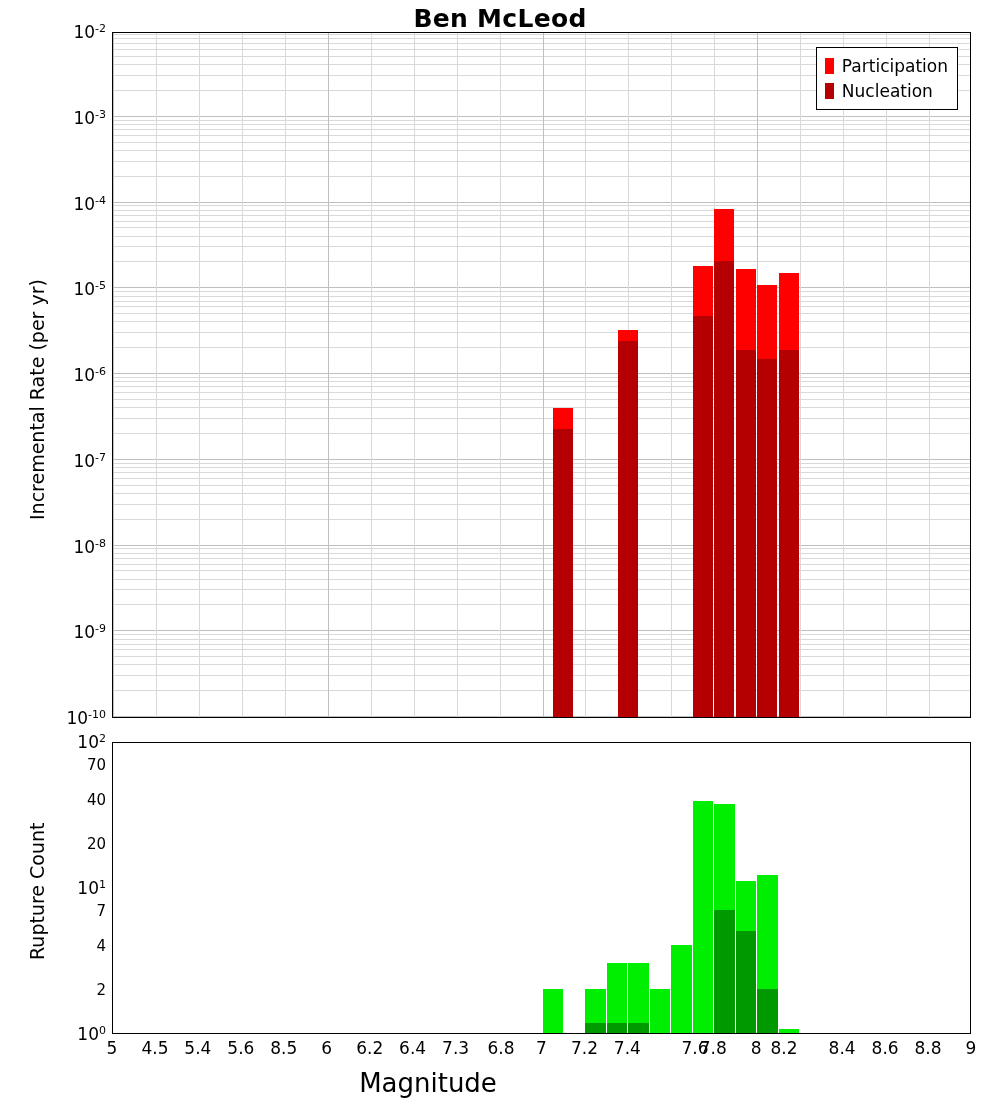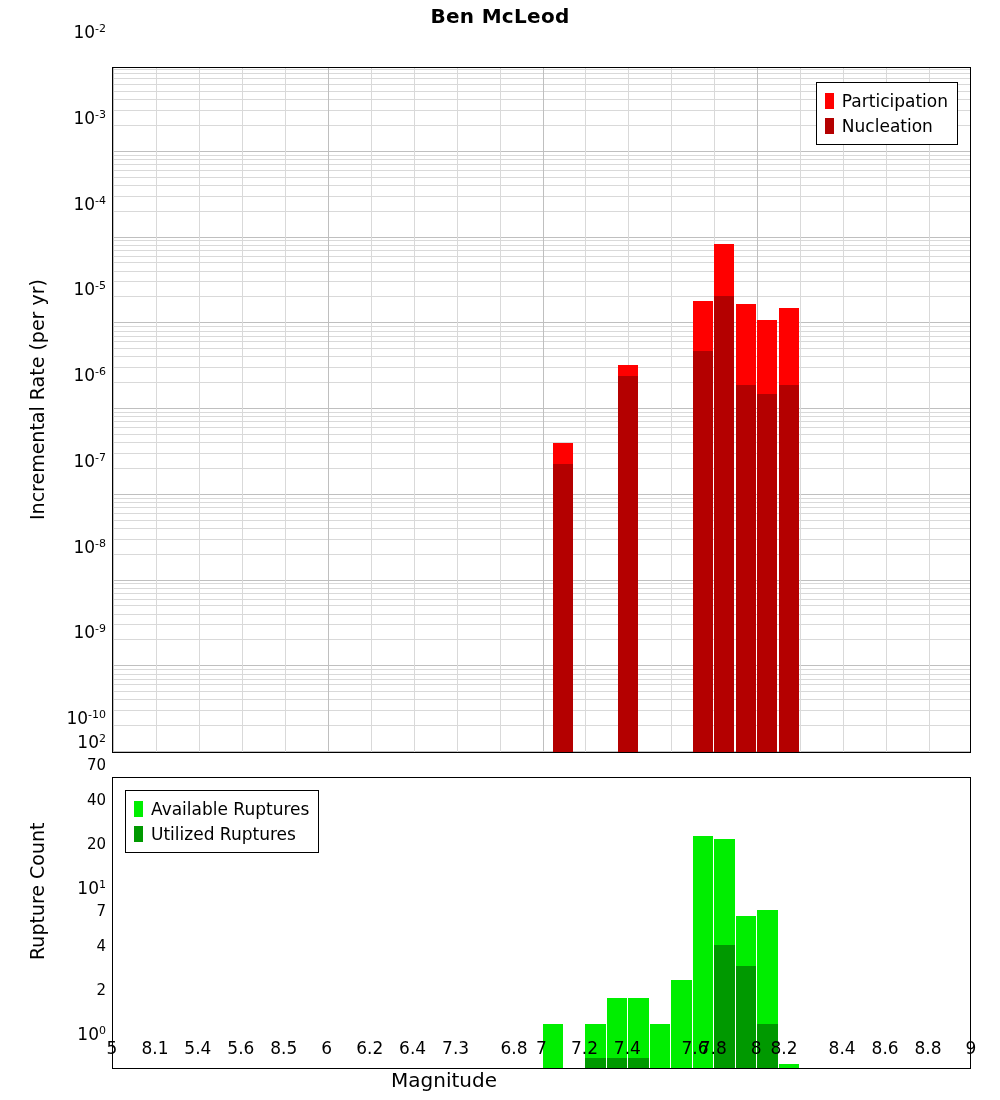--- a/index.html
+++ b/index.html
@@ -21,32 +21,31 @@
     width: 1000px;
     height: 1100px;
   }
   
   .title {
     position: absolute;
     left: 0;
     top: 4px;
     width: 1000px;
     text-align: center;
-    font-size: 20px;
+    font-size: 25px;
     font-weight: bold;
     letter-spacing: 0.3px;
   }
   
   .axes {
     position: absolute;
     border: 1px solid #000000;
     box-sizing: border-box;
     background: #ffffff;
     overflow: hidden;
-    margin-top: 35px;
   }
   #axes-top {
     left: 112px;
     top: 32px;
     width: 859px;
     height: 686px;
   }
   #axes-bottom {
     left: 112px;
     top: 742px;
@@ -135,25 +134,25 @@
     top: 520px;
     transform: rotate(-90deg);
   }
   #ylabel-bottom {
     left: 26px;
     top: 960px;
     transform: rotate(-90deg);
   }
   #xlabel {
     position: absolute;
-    left: 16px;
+    left: 0;
     top: 1068px;
     width: 856px;
     text-align: center;
-    font-size: 20px;
+    font-size: 26px;
   }
   
   .legend {
     position: absolute;
     background: #ffffff;
     border: 1px solid #000000;
     padding: 6px 9px 6px 8px;
     font-size: 17px;
     line-height: 1.45;
   }
@@ -333,56 +332,46 @@
         <div class="bar bar-avail" style="left: 644.25px; width: 20.475px; height: 157.56px;"></div>
         <div class="bar bar-avail" style="left: 665.725px; width: 20.475px; height: 4px;"></div>
         <div class="bar bar-util" style="left: 472.45px; width: 20.475px; height: 10px;"></div>
         <div class="bar bar-util" style="left: 493.925px; width: 20.475px; height: 10px;"></div>
         <div class="bar bar-util" style="left: 515.4px; width: 20.475px; height: 10px;"></div>
         <div class="bar bar-util" style="left: 601.3px; width: 20.475px; height: 123.384px;"></div>
         <div class="bar bar-util" style="left: 622.775px; width: 20.475px; height: 102.05px;"></div>
         <div class="bar bar-util" style="left: 644.25px; width: 20.475px; height: 43.9504px;"></div>
       </div>
 
-    <div class="legend" id="legend-bottom">
-      <div class="legend-row">
-        <span class="legend-swatch sw-available"></span>
-        <span>Available Ruptures</span>
-      </div>
-      <div class="legend-row">
-        <span class="legend-swatch sw-utilized"></span>
-        <span>Utilized Ruptures</span>
-      </div>
-    </div>
   </div>
 
   <div class="ytick-col" id="ytick-col-bottom">
       <div class="ytick" style="top: 292px;">10<sup>0</sup></div>
       <div class="ytick-small" style="top: 248.05px;">2</div>
       <div class="ytick-small" style="top: 204.099px;">4</div>
       <div class="ytick-small" style="top: 168.616px;">7</div>
       <div class="ytick" style="top: 146px;">10<sup>1</sup></div>
       <div class="ytick-small" style="top: 102.05px;">20</div>
       <div class="ytick-small" style="top: 58.0992px;">40</div>
       <div class="ytick-small" style="top: 22.6157px;">70</div>
       <div class="ytick" style="top: 0px;">10<sup>2</sup></div>
     </div>
   <div class="ylabel" id="ylabel-bottom">Rupture Count</div>
 
   <div id="xticks">
       <div class="xtick" style="left: 112px;">5</div>
-      <div class="xtick" style="left: 154.95px;">8.1</div>
+      <div class="xtick" style="left: 154.95px;">4.5</div>
       <div class="xtick" style="left: 197.9px;">5.4</div>
       <div class="xtick" style="left: 240.85px;">5.6</div>
       <div class="xtick" style="left: 283.8px;">8.5</div>
       <div class="xtick" style="left: 326.75px;">6</div>
       <div class="xtick" style="left: 369.7px;">6.2</div>
       <div class="xtick" style="left: 412.65px;">6.4</div>
       <div class="xtick" style="left: 455.6px;">7.3</div>
-      <div class="xtick" style="left: 514px;">6.8</div>
+      <div class="xtick" style="left: 501px;">6.8</div>
       <div class="xtick" style="left: 541.5px;">7</div>
       <div class="xtick" style="left: 584.45px;">7.2</div>
       <div class="xtick" style="left: 627.4px;">7.4</div>
       <div class="xtick" style="left: 695px;">7.6</div>
       <div class="xtick" style="left: 713.3px;">7.8</div>
       <div class="xtick" style="left: 756.25px;">8</div>
       <div class="xtick" style="left: 784px;">8.2</div>
       <div class="xtick" style="left: 842.15px;">8.4</div>
       <div class="xtick" style="left: 885.1px;">8.6</div>
       <div class="xtick" style="left: 928.05px;">8.8</div>

